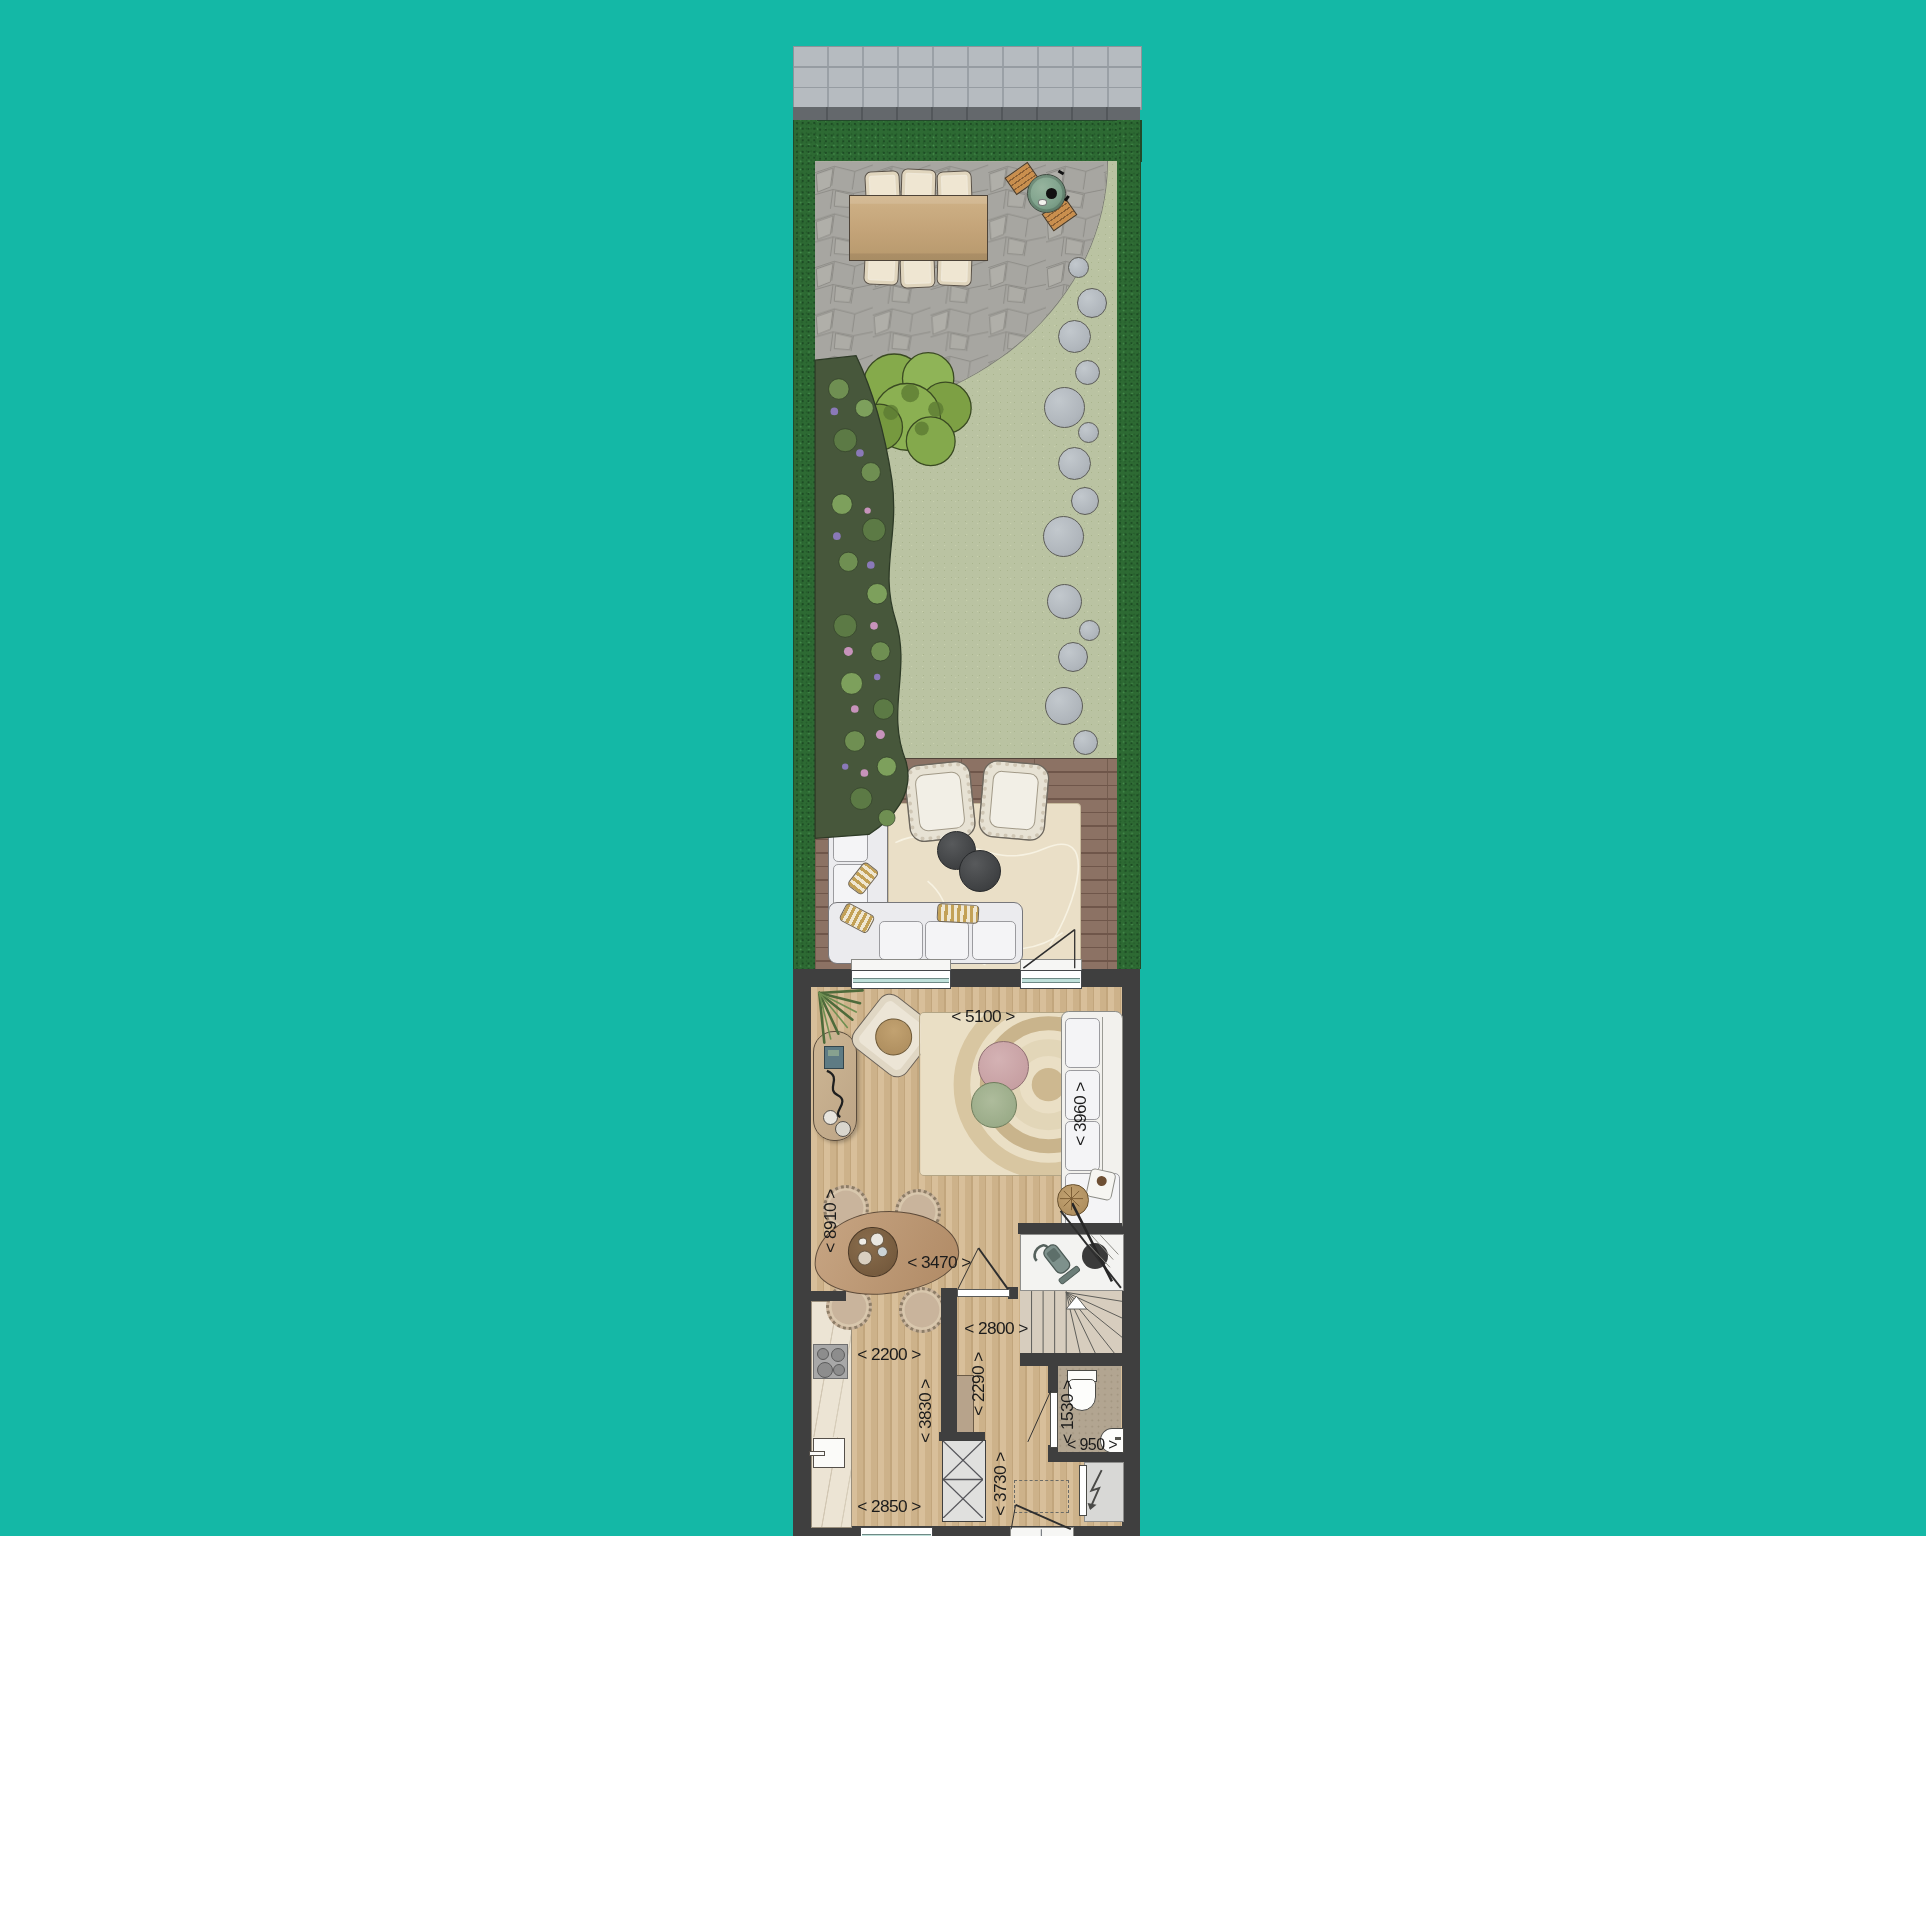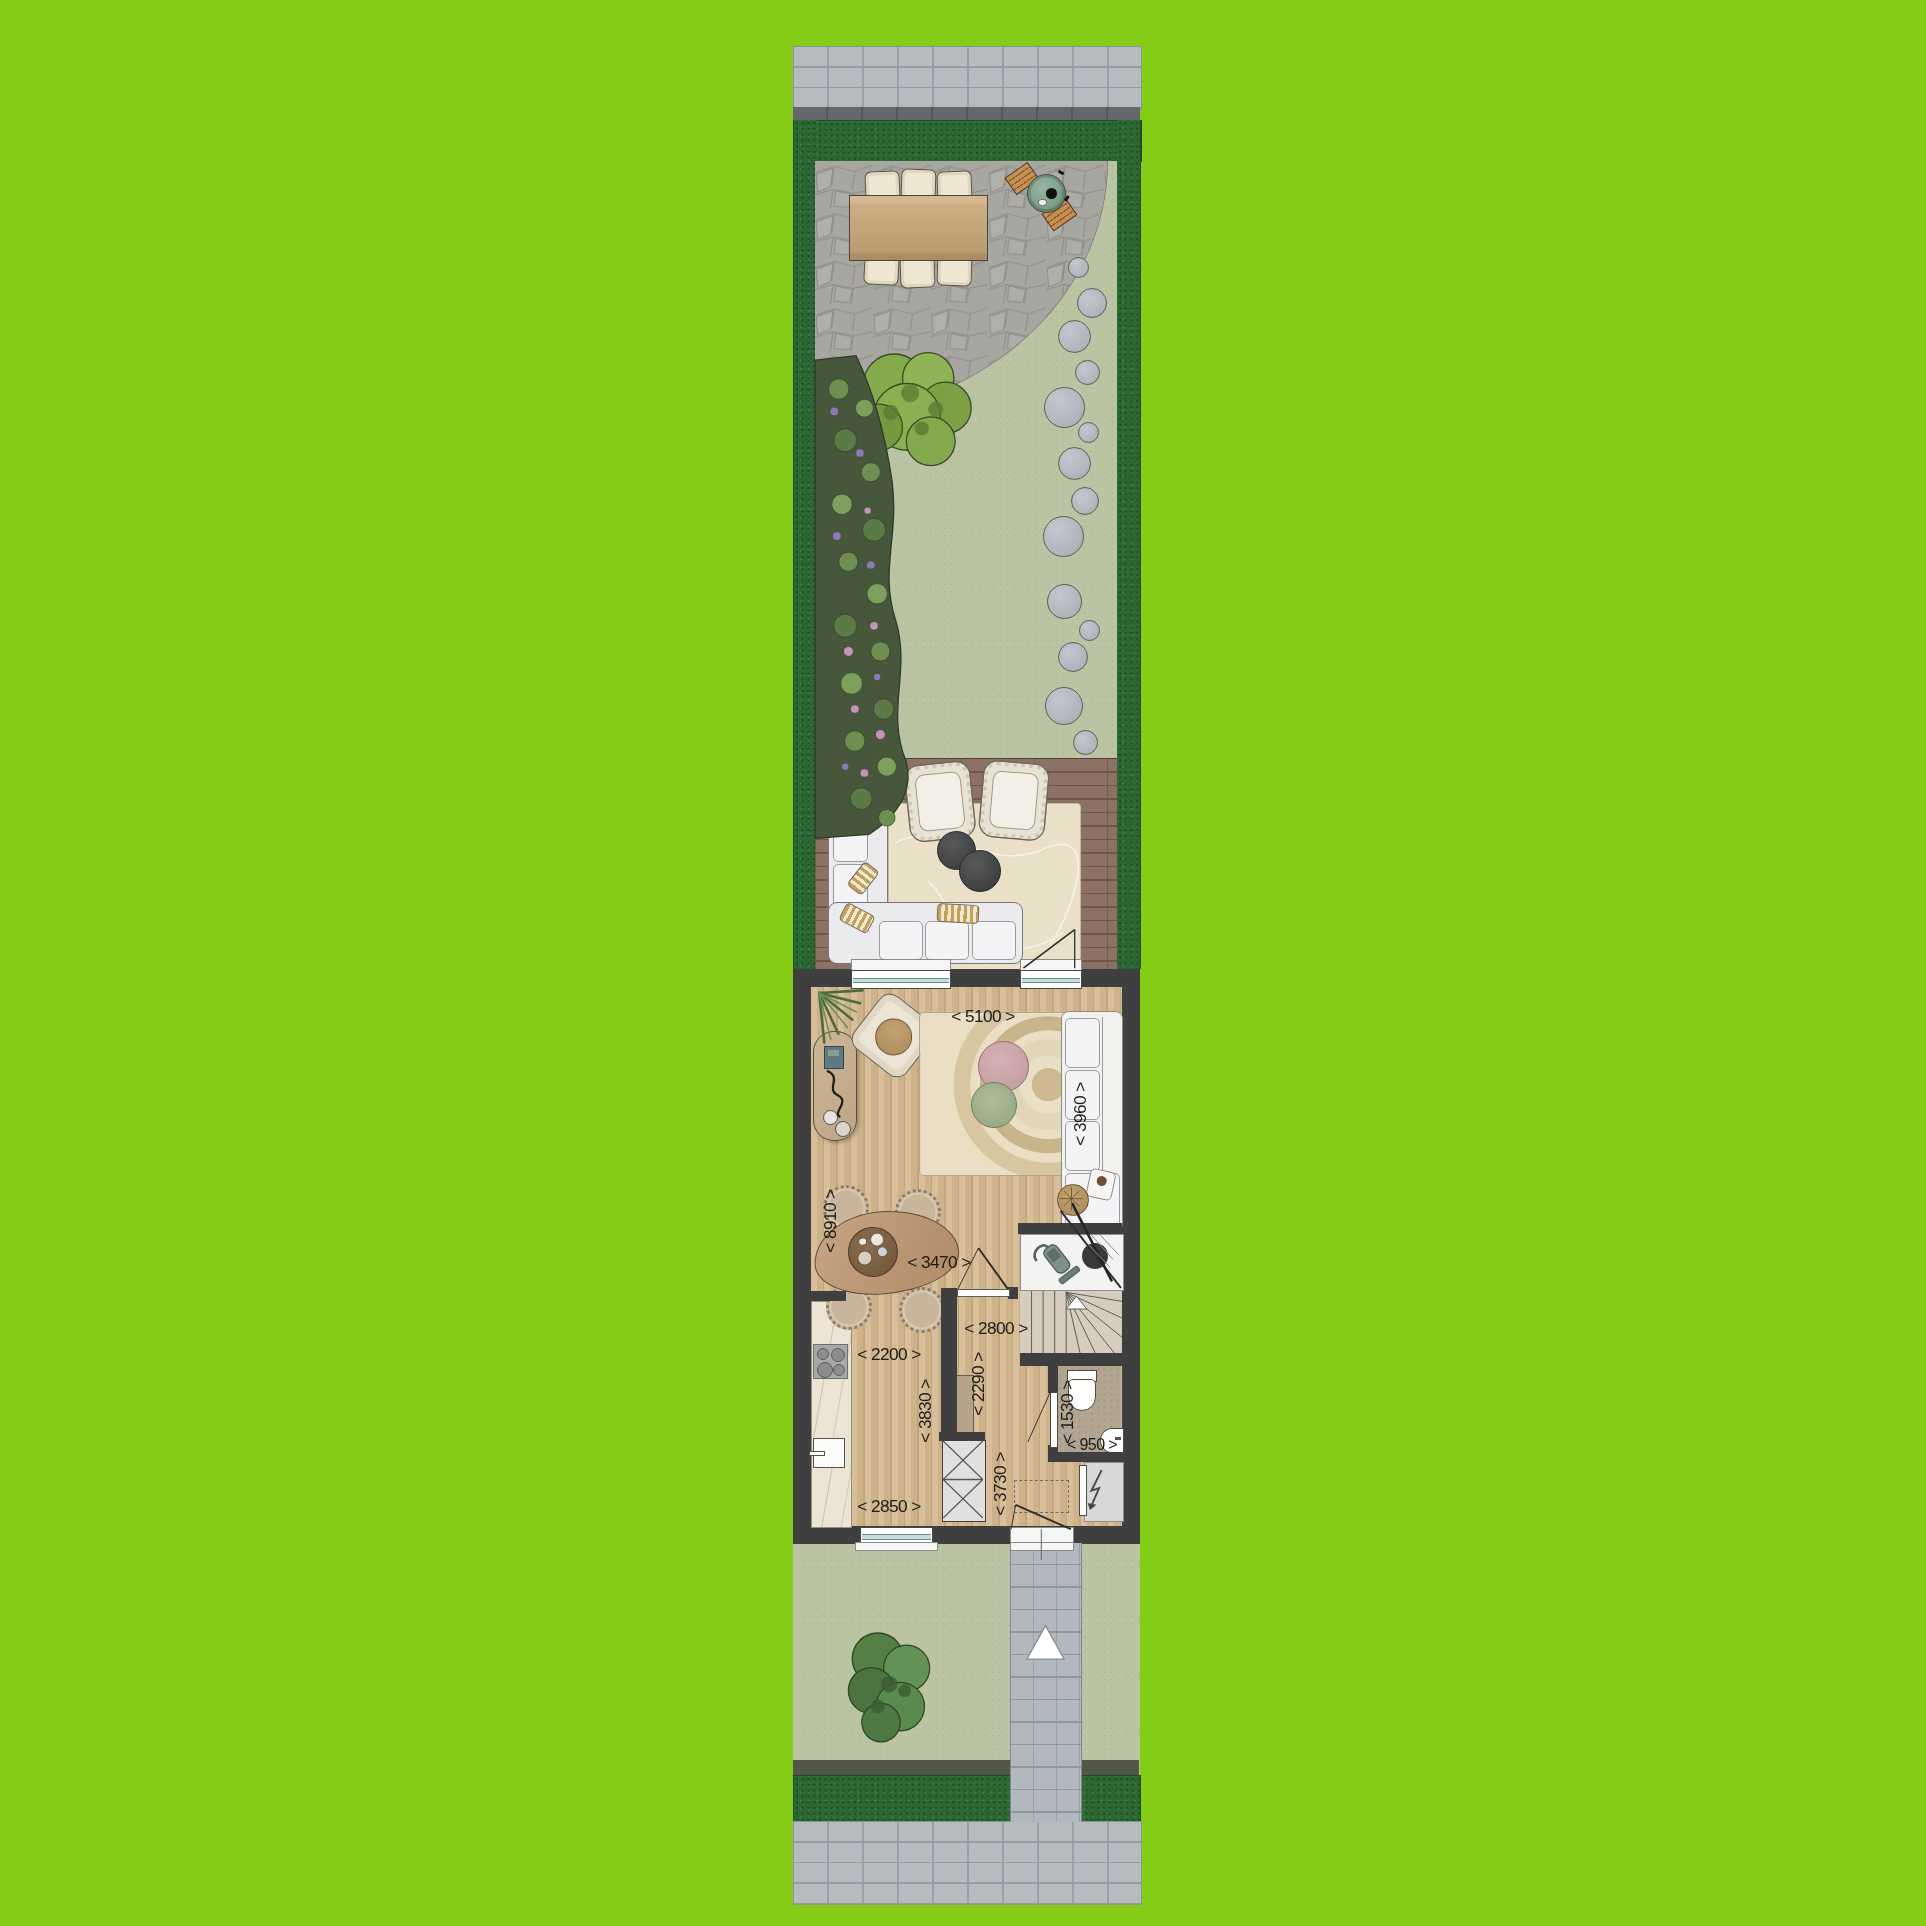--- a/index.html
+++ b/index.html
@@ -1,16 +1,16 @@
 <!DOCTYPE html>
 <html style="font-size:10.3px"><head>
 <meta charset="utf-8">
 <style>
   html,body{margin:0;padding:0;background:#ffffff;}
-  #canvas{position:relative;width:1926px;height:1926px;background:#84cc16;overflow:hidden;
+  #canvas{position:relative;width:1926px;height:1536px;background:#14b8a6;overflow:hidden;
           font-family:"Liberation Sans", sans-serif;}
   .abs{position:absolute;}
   
   .sidewalk{background-color:#b6bbc0;
     background-image:
       repeating-linear-gradient(180deg, rgba(0,0,0,0) 0 19px, #969ca2 19px 20.5px),
       repeating-linear-gradient(90deg, rgba(0,0,0,0) 0 33px, #9aa0a6 33px 35px);
     border:0.6px solid #8d9399;}
   .curb{background-color:#64686c;
     background-image:repeating-linear-gradient(90deg, rgba(0,0,0,0) 0 33px, #53575b 33px 35px);

